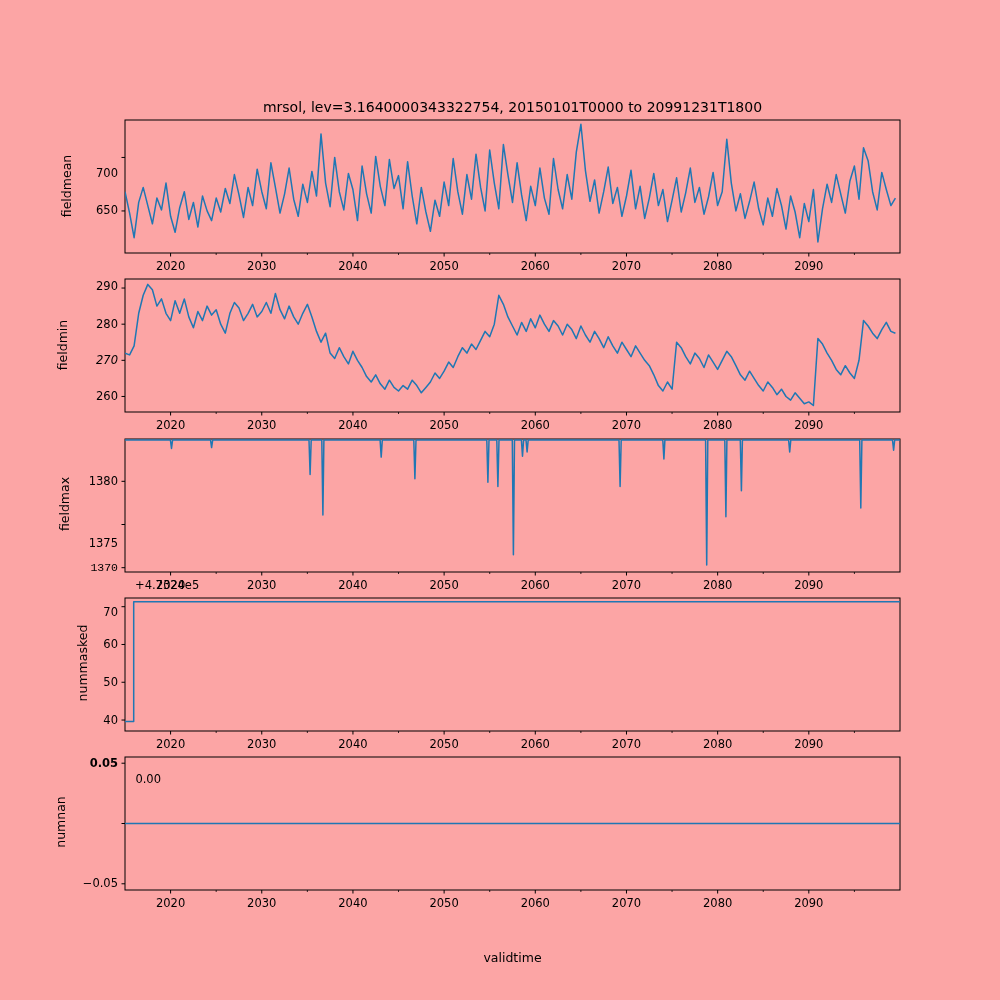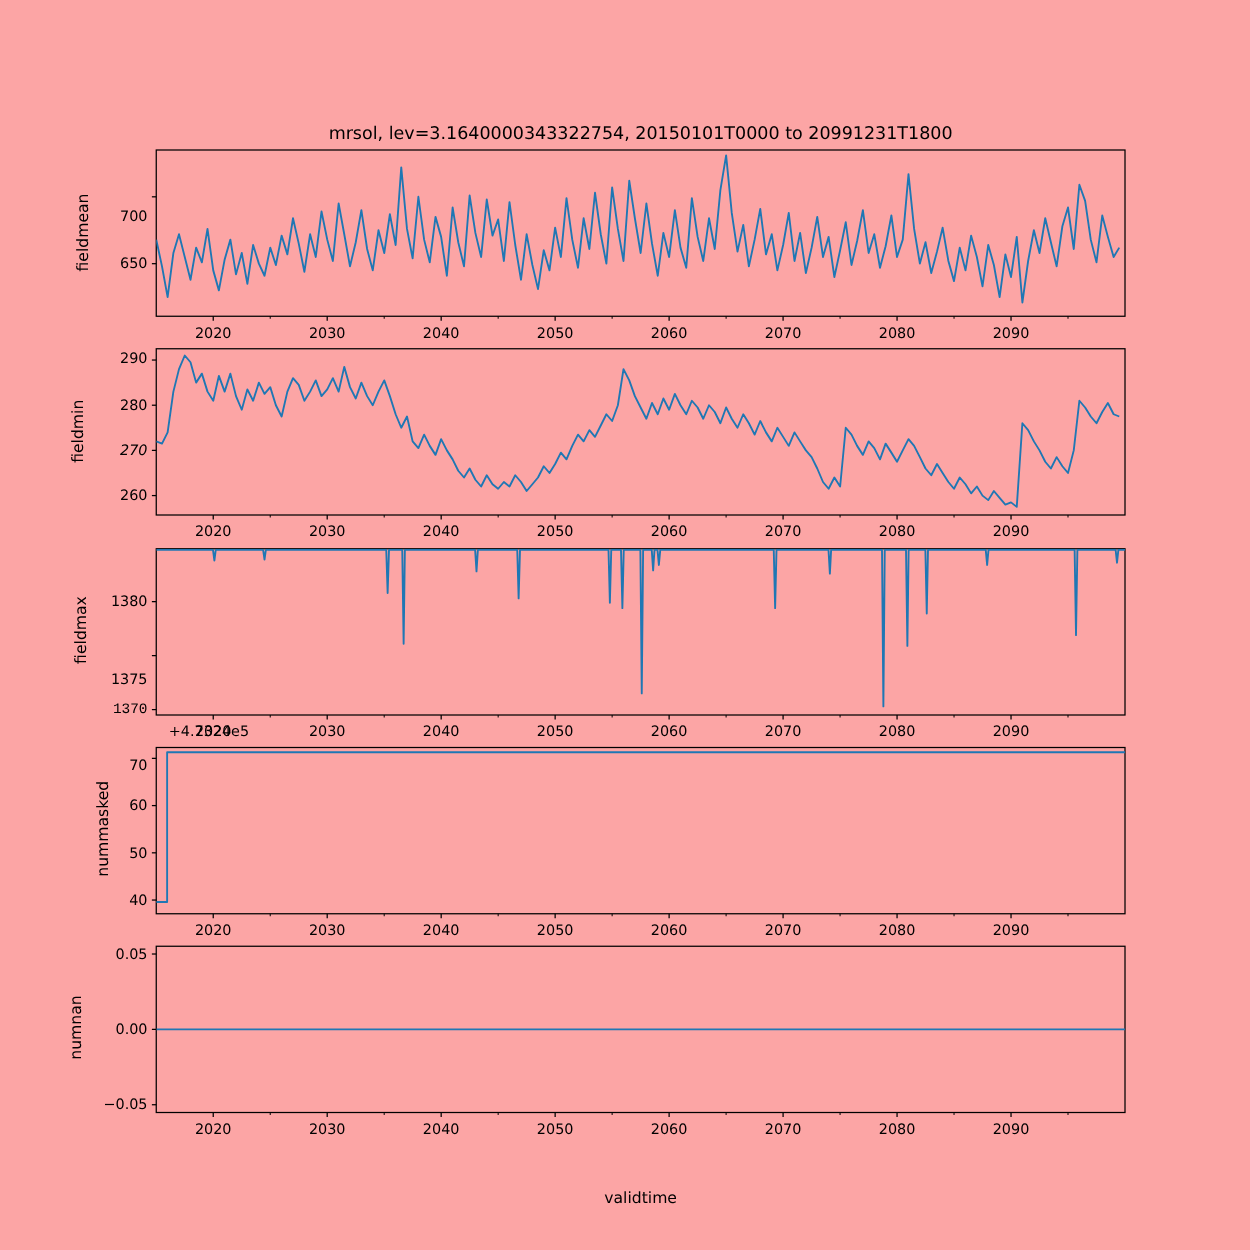--- a/index.html
+++ b/index.html
@@ -190,22 +190,22 @@
     <div class="ytick-label" style="top: 606px;">70</div>
     <div class="xtick-label" style="left: 148.588px; top: 738px;">2020</div>
     <div class="xtick-label" style="left: 239.765px; top: 738px;">2030</div>
     <div class="xtick-label" style="left: 330.941px; top: 738px;">2040</div>
     <div class="xtick-label" style="left: 422.118px; top: 738px;">2050</div>
     <div class="xtick-label" style="left: 513.294px; top: 738px;">2060</div>
     <div class="xtick-label" style="left: 604.471px; top: 738px;">2070</div>
     <div class="xtick-label" style="left: 695.647px; top: 738px;">2080</div>
     <div class="xtick-label" style="left: 786.824px; top: 738px;">2090</div>
     <div class="ytick-label" style="top: 877.29px;">−0.05</div>
-    <div class="ytick-label" style="top: 817px;">0.00</div>
-    <div class="ytick-label" style="top: 756.71px;">0.05</div>
+    <div class="ytick-label" style="top: 773px; margin-left: 43px;">0.00</div>
+    <div class="ytick-label" style="top: 756.71px; font-weight: bold;">0.05</div>
     <div class="xtick-label" style="left: 148.588px; top: 897px;">2020</div>
     <div class="xtick-label" style="left: 239.765px; top: 897px;">2030</div>
     <div class="xtick-label" style="left: 330.941px; top: 897px;">2040</div>
     <div class="xtick-label" style="left: 422.118px; top: 897px;">2050</div>
     <div class="xtick-label" style="left: 513.294px; top: 897px;">2060</div>
     <div class="xtick-label" style="left: 604.471px; top: 897px;">2070</div>
     <div class="xtick-label" style="left: 695.647px; top: 897px;">2080</div>
     <div class="xtick-label" style="left: 786.824px; top: 897px;">2090</div>
   </div>
 

